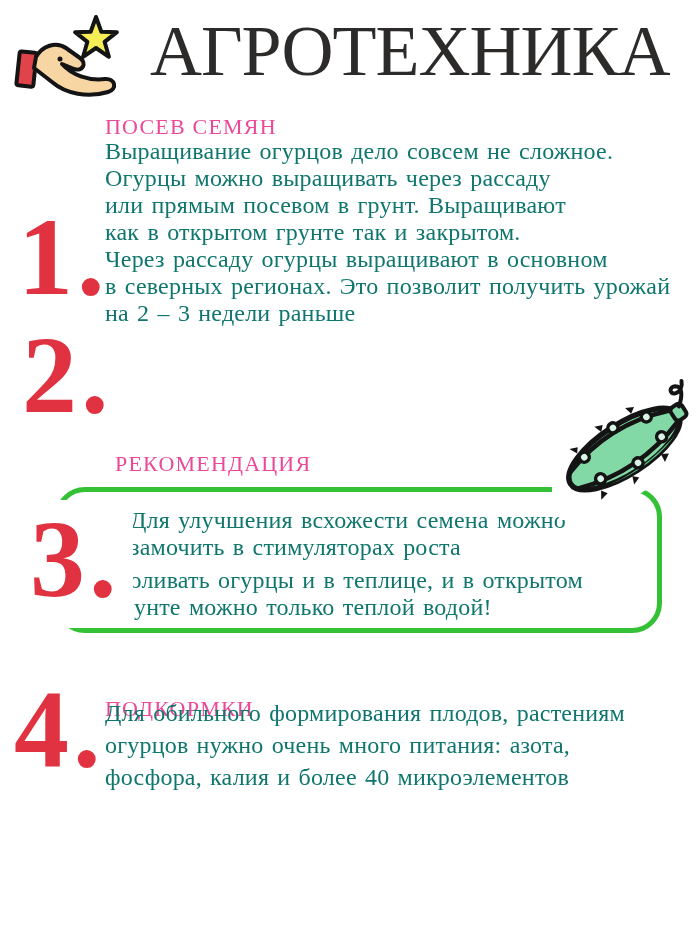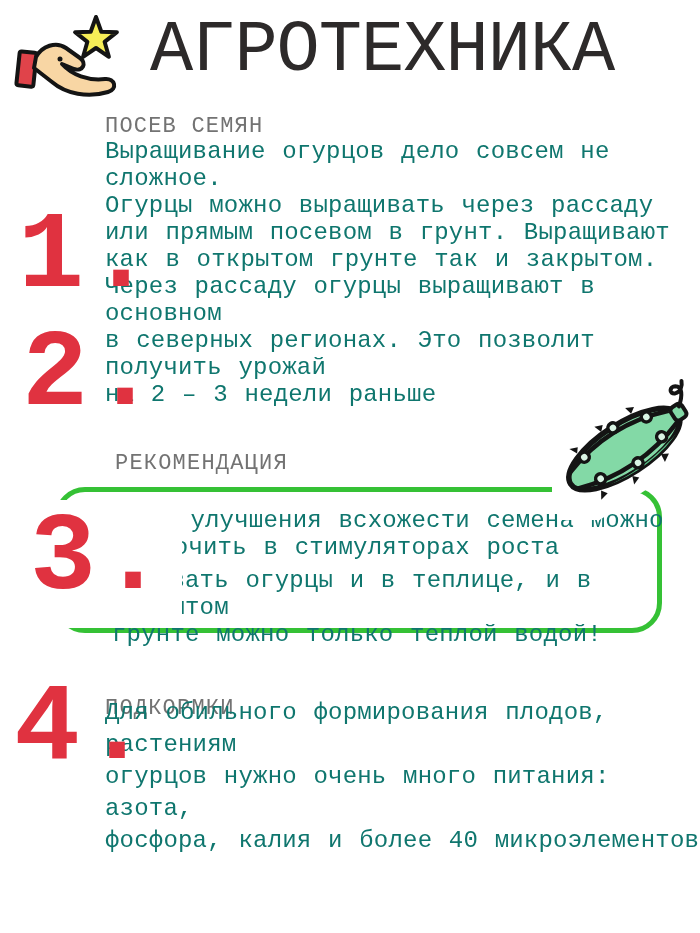--- a/index.html
+++ b/index.html
@@ -1,28 +1,28 @@
 <!DOCTYPE html>
 <html><head>
 <meta charset="utf-8">
 <style>
   html,body{margin:0;padding:0;background:#fff;}
   .page{
     position:relative;width:700px;height:933px;background:#ffffff;
-    font-family:Liberation Mono, monospace;color:#1e1e1e;overflow:hidden;
+    font-family:Liberation Serif, serif;color:#1e1e1e;overflow:hidden;
   }
   .title{
     position:absolute;left:150px;top:14px;margin:0;
     font-size:72px;font-weight:400;letter-spacing:-1px;line-height:1.05;
     color:#2d2a2a;white-space:nowrap;
   }
   .hand-icon{position:absolute;left:12px;top:12px;width:118px;height:96px;}
   .heading{
     position:absolute;font-size:22px;font-weight:400;letter-spacing:1.2px;
-    color:#737373;white-space:nowrap;text-align:right;
+    color:#ec4899;white-space:nowrap;text-align:right;
   }
   .hd1{left:105px;top:114px;}
   .hd3{left:115px;top:451px;}
   .hd4{left:105px;top:668px;margin-top:28px;}
   .body{
     position:absolute;font-size:24px;line-height:27px;color:#0f766e;
     white-space:pre-line;letter-spacing:0.2px;word-spacing:2px;
   }
   .bd1{left:105px;top:138px;}
   .bd2{left:110px;top:339px;}

